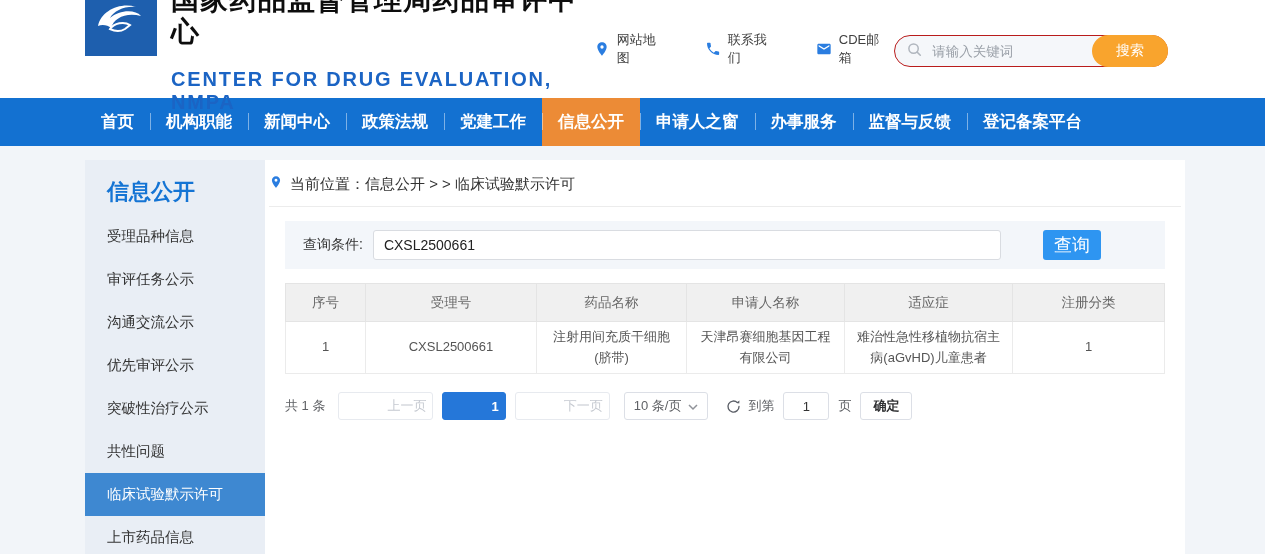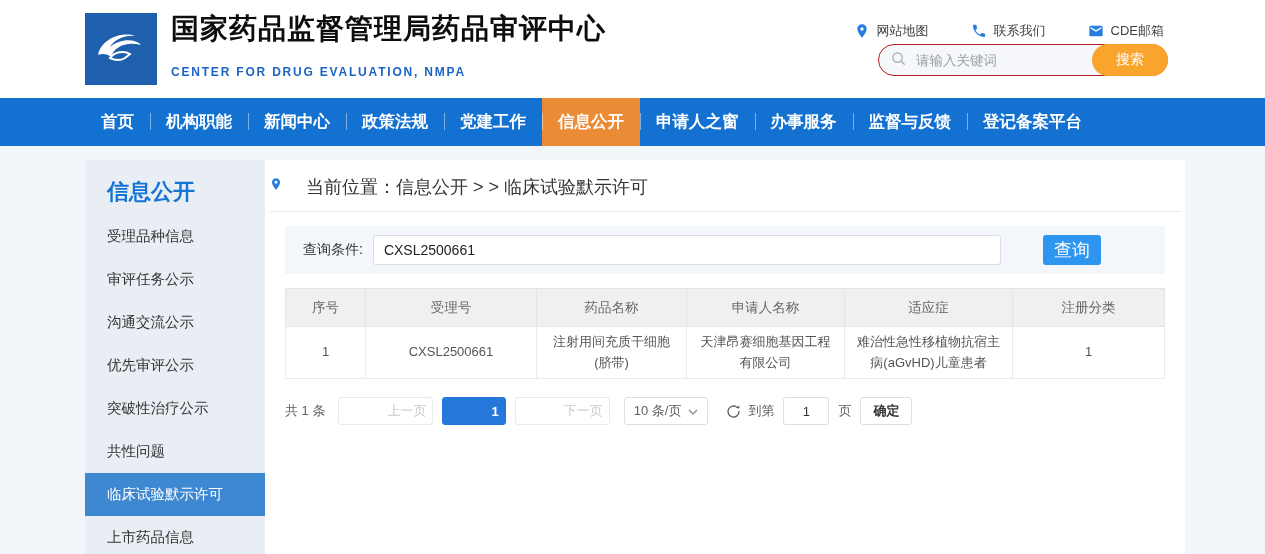--- a/index.html
+++ b/index.html
@@ -12,23 +12,23 @@
 
   
   .site-header{
     height:98px; background:#fff;
     display:flex; align-items:center; justify-content:space-between;
     padding:0 97px 0 85px;
   }
   .brand{ display:flex; align-items:flex-start; gap:14px; cursor:pointer; }
   .logo{ width:72px; height:72px; flex:0 0 auto; }
   .brand-title{ font-size:28px; font-weight:bold; color:#0d0d0d; letter-spacing:1px; line-height:1.15; }
-  .brand-subtitle{ font-size:12px; font-weight:bold; color:#1b64c4; letter-spacing:1.8px; margin-top:20px; }
-
-  .header-right{ display:flex; flex-direction:column; align-items:flex-end; gap:4px; }
+  .brand-subtitle{ font-size:20px; font-weight:bold; color:#1b64c4; letter-spacing:1.8px; margin-top:20px; }
+
+  .header-right{ display:flex; flex-direction:row; align-items:flex-end; gap:4px; }
   .quick-links{ display:flex; gap:42px; margin-right:4px; }
   .qlink{ display:flex; align-items:center; gap:7px; font-size:13px; color:#404040; cursor:pointer; }
   .qlink svg{ width:16px; height:16px; display:block; }
 
   .search-bar{
     width:290px; height:32px; background:#f5f7fa;
     border:1px solid #b91c1c; border-radius:16px;
     display:flex; align-items:center; padding-left:12px; position:relative;
   }
   .search-bar input{
@@ -59,22 +59,22 @@
   
   .main{ display:flex; margin:14px 80px 0 85px; height:394px; }
   .sidebar{ width:180px; background:#e9eef5; flex:0 0 auto; }
   .sidebar-title{ color:#1474d4; font-size:22px; font-weight:bold; padding:17px 22px 8px; }
   .side-item{ padding:12px 22px; font-size:14.5px; color:#333; cursor:pointer; }
   .side-item.active{ background:#3e88d1; color:#fff; }
 
   .content{ flex:1; background:#fff; padding:6px 20px 0; overflow:hidden; }
 
   .breadcrumb{
-    display:flex; align-items:flex-start; gap:23px;
-    font-size:18px; color:#333;
+    display:flex; align-items:flex-start; gap:7px;
+    font-size:15px; color:#333;
     margin:0 -16px; padding:9px 0 12px;
     border-bottom:1px solid #ececec;
   }
   .breadcrumb svg{ width:14px; height:14px; }
 
   .query-bar{
     margin-top:14px; background:#f3f6fa; height:48px;
     display:flex; align-items:center; padding:0 18px;
   }
   .query-label{ font-size:14px; color:#333; flex:0 0 auto; }

